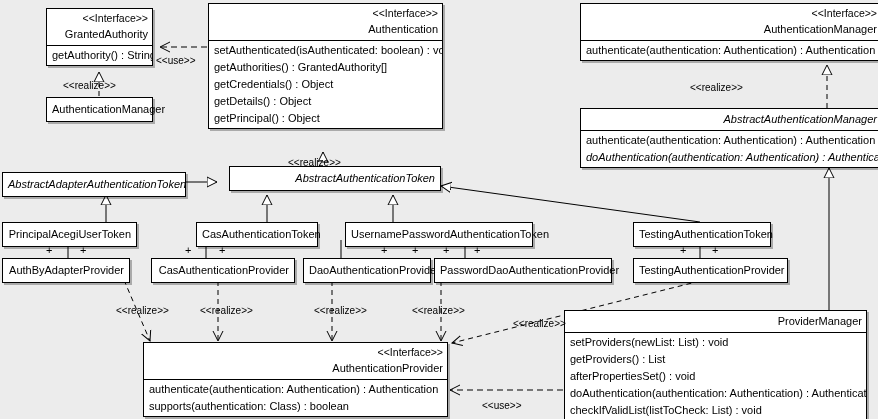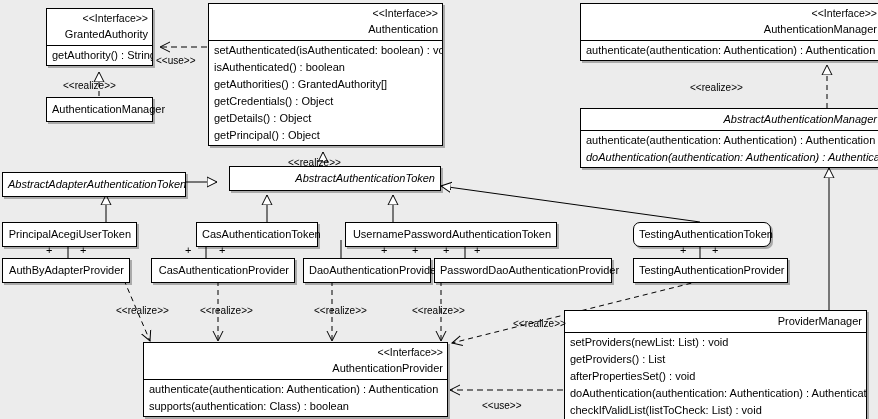--- a/index.html
+++ b/index.html
@@ -113,21 +113,20 @@
   </div>
 
   <div class="uml" style="left:208px;top:3px;width:235px;">
     <div class="hdr">
       <span class="stereo">&lt;&lt;Interface&gt;&gt;</span>
       <span class="nm">Authentication</span>
     </div>
     <div class="sep"></div>
     <div class="ops">
       <div class="op">setAuthenticated(isAuthenticated: boolean) : void</div>
-      <div class="op">isAuthenticated() : boolean</div>
       <div class="op">getAuthorities() : GrantedAuthority[]</div>
       <div class="op">getCredentials() : Object</div>
       <div class="op">getDetails() : Object</div>
       <div class="op">getPrincipal() : Object</div>
     </div>
   </div>
 
   <div class="uml" style="left:580px;top:3px;width:302px;">
     <div class="hdr">
       <span class="stereo">&lt;&lt;Interface&gt;&gt;</span>
@@ -167,27 +166,27 @@
       <span class="nm">PrincipalAcegiUserToken</span>
     </div>
   </div>
 
   <div class="uml simple" style="left:160px;top:222px;width:122px;margin-left:36px;">
     <div class="hdr">
       <span class="nm">CasAuthenticationToken</span>
     </div>
   </div>
 
-  <div class="uml simple" style="left:345px;top:222px;width:212px;">
+  <div class="uml simple" style="left:345px;top:222px;width:188px;">
     <div class="hdr">
       <span class="nm">UsernamePasswordAuthenticationToken</span>
     </div>
   </div>
 
-  <div class="uml simple" style="left:633px;top:222px;width:138px;border-radius:7px;">
+  <div class="uml simple" style="left:633px;top:222px;width:138px;">
     <div class="hdr">
       <span class="nm">TestingAuthenticationToken</span>
     </div>
   </div>
 
   <span class="plus" style="left:46px;top:245px;">+</span>
   <span class="plus" style="left:80px;top:245px;">+</span>
 
   <span class="plus" style="left:185px;top:245px;">+</span>
   <span class="plus" style="left:219px;top:245px;">+</span>

